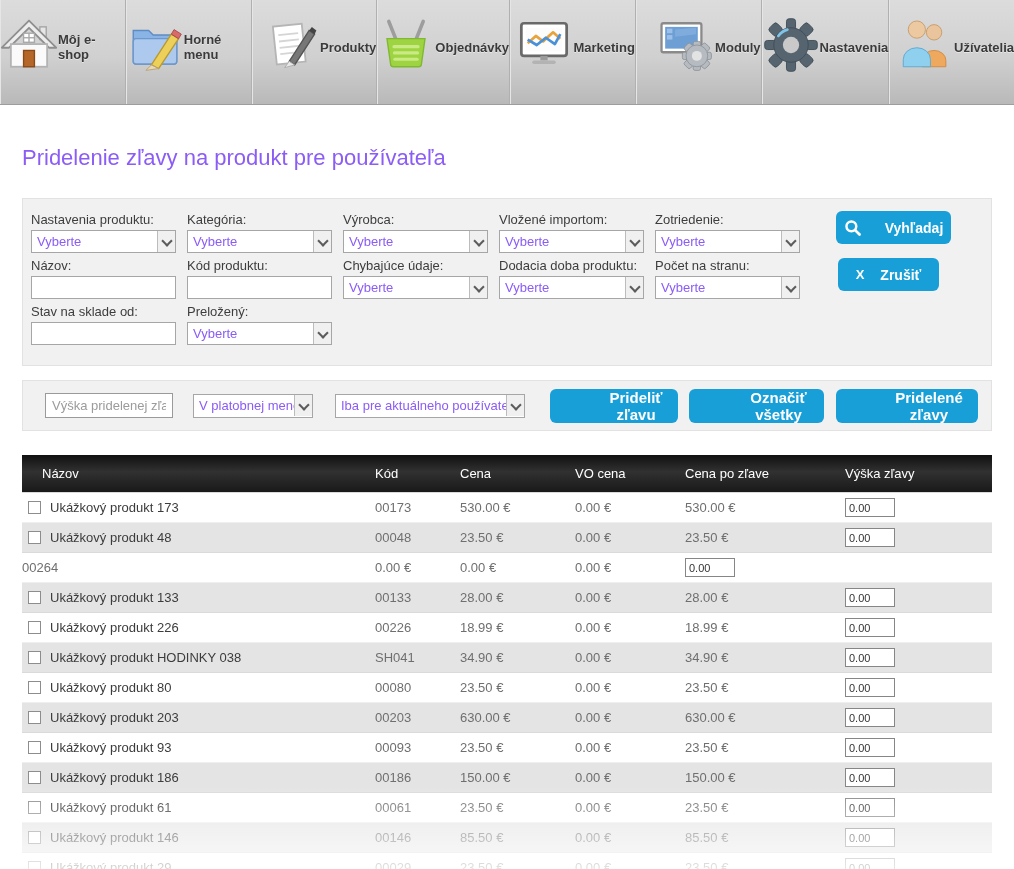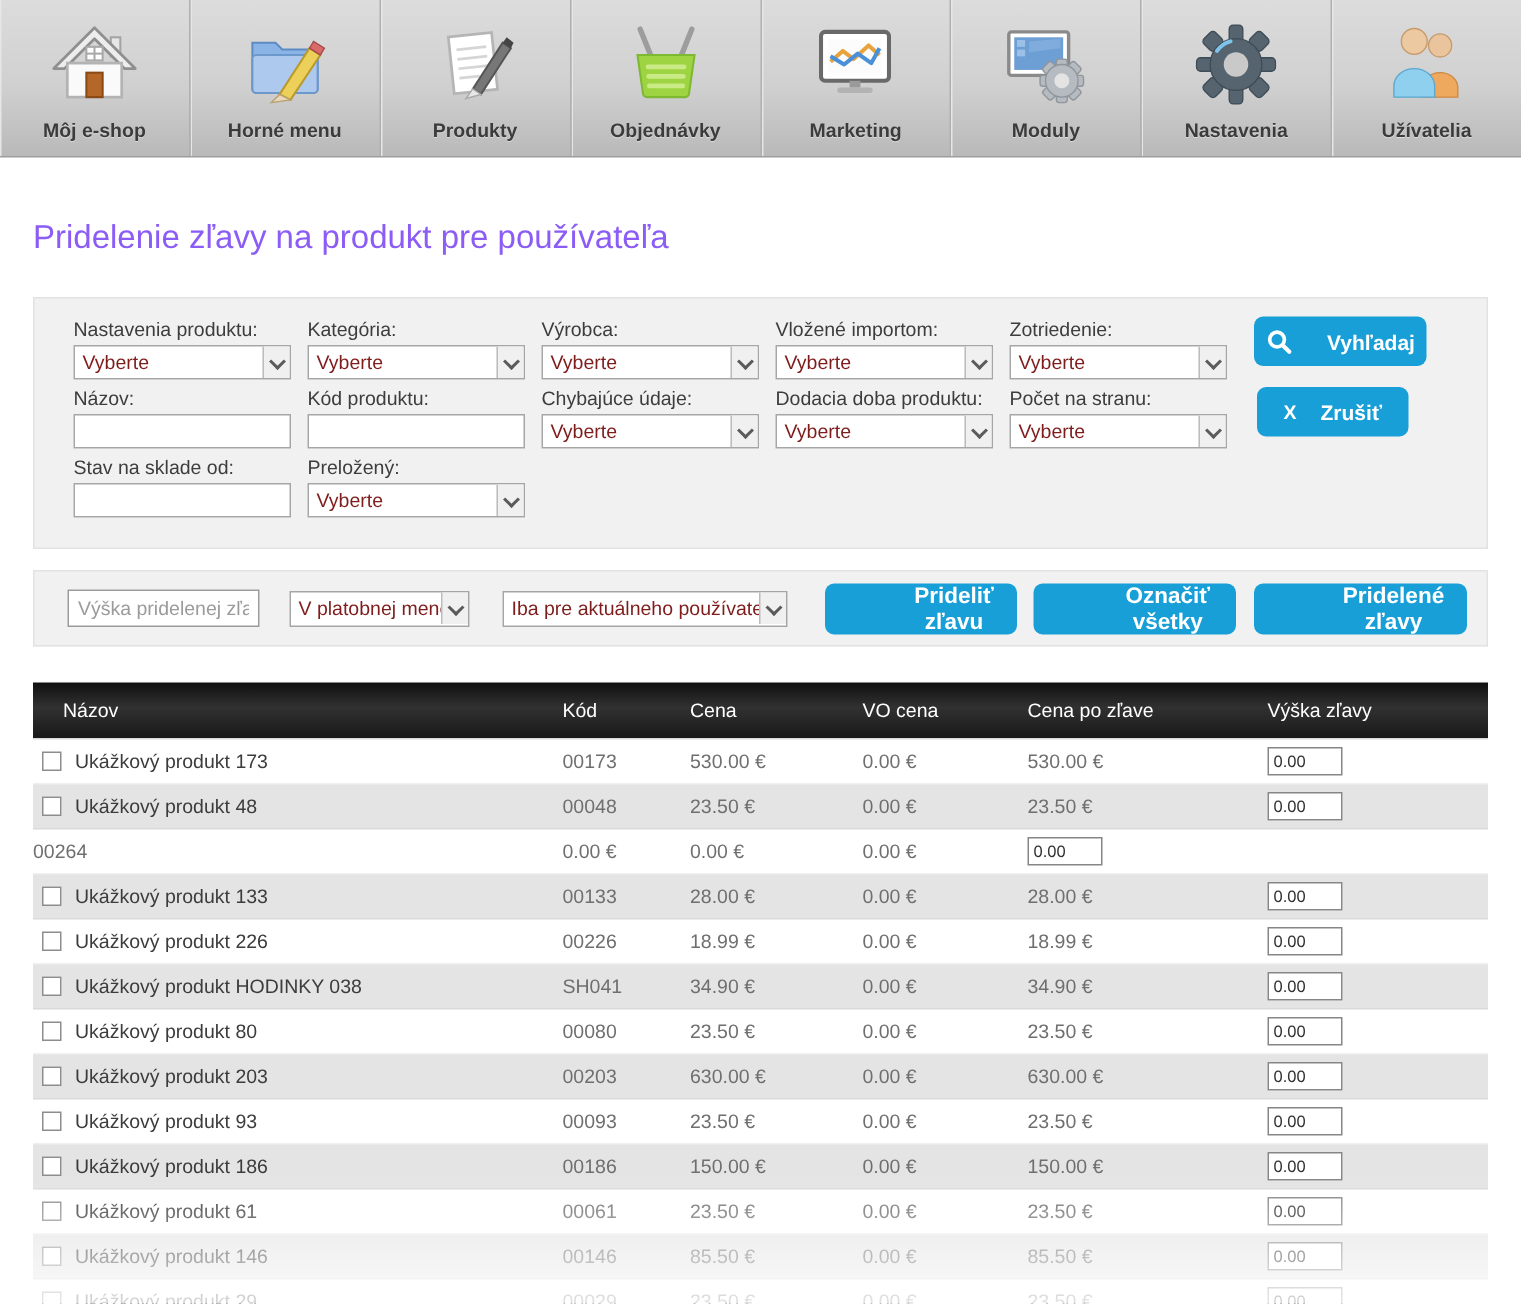--- a/index.html
+++ b/index.html
@@ -11,47 +11,47 @@
     overflow:hidden;
   }
 
   
   .topnav {
     height:105px; display:flex;
     background:linear-gradient(180deg,#dcdcdc 0%,#d0d0d0 55%,#b9b9b9 100%);
     border-bottom:1px solid #9d9d9d;
   }
   .nav-item {
-    flex:1; display:flex; flex-direction:column; align-items:center;
+    flex:1; display:flex; align-items:center;
     justify-content:flex-end; padding-bottom:10px; cursor:pointer;
     border-right:1px solid #b0b0b0; box-shadow:inset 1px 0 0 #e6e6e6;
   }
   .nav-item:last-child { border-right:none; }
   .nav-icon { height:64px; display:flex; align-items:center; justify-content:center; margin-bottom:4px; }
   .nav-icon svg { width:58px; height:58px; }
   .nav-label { font-size:13px; font-weight:bold; color:#3b3b3b; text-shadow:0 1px 0 rgba(255,255,255,.45); }
 
   
   .page-title { font-size:22px; font-weight:400; color:#8b5cf6; margin:40px 0 27px 22px; }
 
   
   .filter-panel {
     position:relative; margin:0 22px; background:#f1f1f1;
-    border:1px solid #e2e2e2; padding:13px 0 15px 26px;
+    border:1px solid #e2e2e2; padding:13px 0 15px 8px;
   }
   .f-row { display:flex; margin-bottom:5px; }
   .f-row:last-child { margin-bottom:0; }
   .f-field { width:145px; margin-right:11px; }
   .f-field label { display:block; font-size:13px; color:#3d3d3d; margin-bottom:3px; white-space:nowrap; }
 
   .select {
     width:145px; height:23px; background:#fff; border:1px solid #a6a6a6;
     display:flex; align-items:center; cursor:pointer;
   }
-  .select-value { flex:1; padding-left:5px; font-size:13px; color:#7f1d1d; white-space:nowrap; overflow:hidden; }
+  .select-value { flex:1; padding-left:5px; font-size:13px; color:#8b5cf6; white-space:nowrap; overflow:hidden; }
   .select-arrow { width:18px; height:21px; background:#f0f0f0; border-left:1px solid #bcbcbc; position:relative; flex:none; }
   .select-arrow::after {
     content:""; position:absolute; left:5px; top:6px; width:6px; height:6px;
     border-right:2px solid #5b5b5b; border-bottom:2px solid #5b5b5b; transform:rotate(45deg);
   }
   .text-input {
     width:145px; height:23px; border:1px solid #a6a6a6; background:#fff;
     padding:0 5px; font-size:13px; font-family:inherit; color:#222;
   }
 

